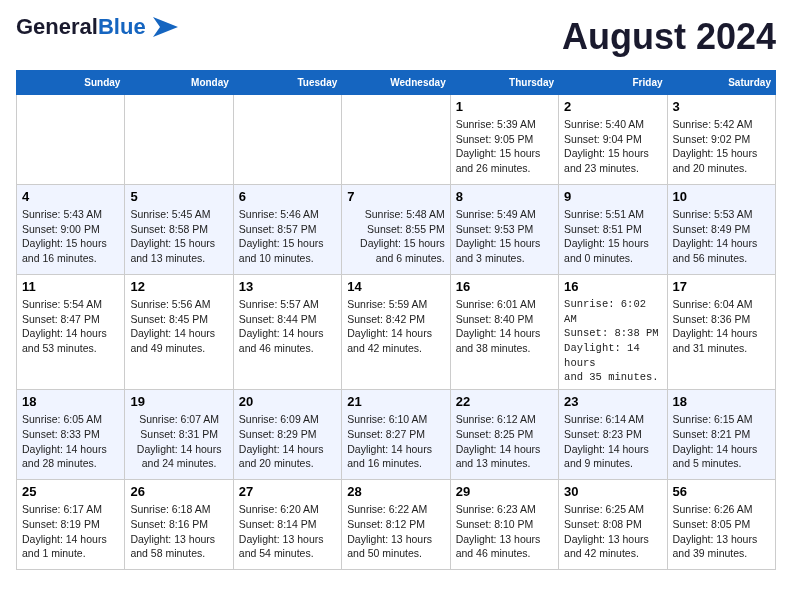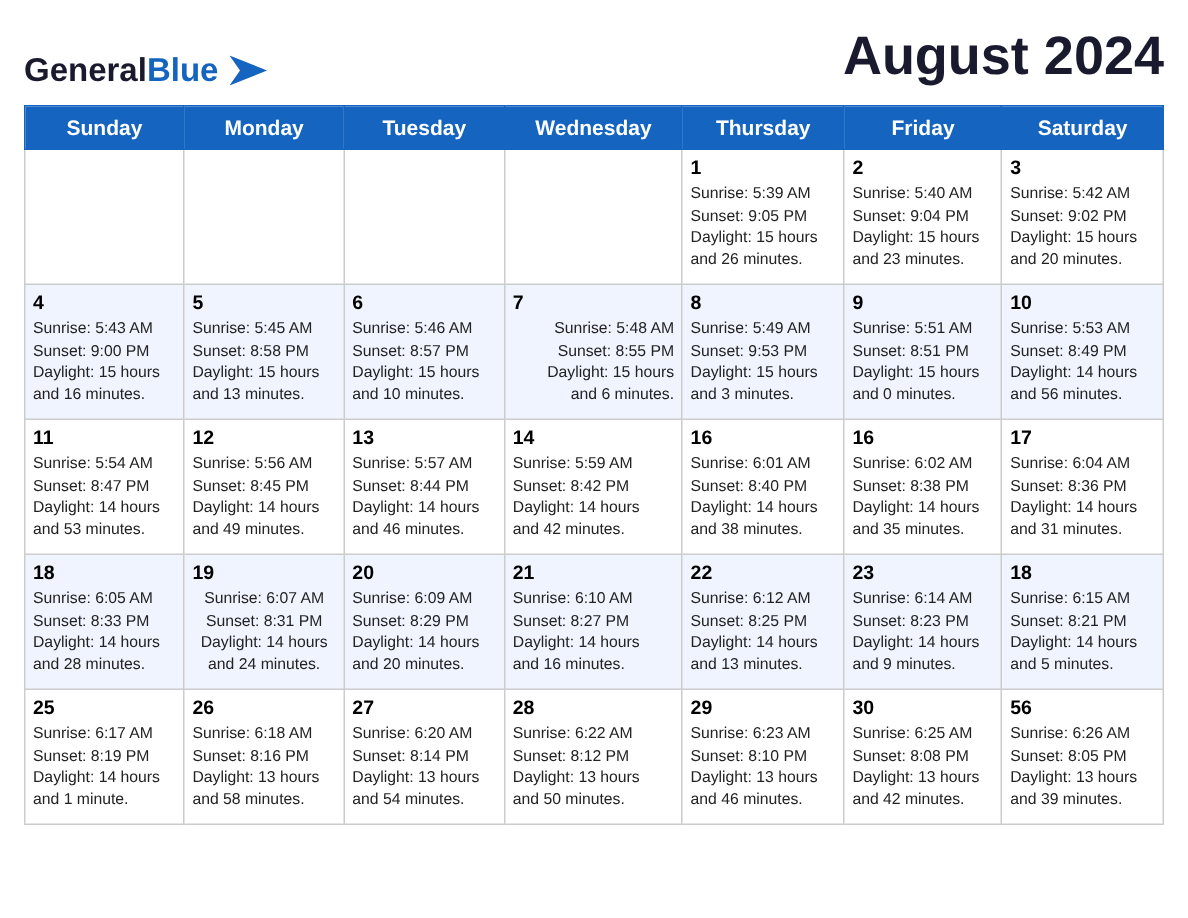--- a/index.html
+++ b/index.html
@@ -6,21 +6,21 @@
     body {
       font-family: Arial, sans-serif;
       background: #fff;
       width: 792px;
       min-height: 612px;
       padding: 16px;
     }
     .header {
       display: flex;
       justify-content: space-between;
-      align-items: flex-end;
+      align-items: flex-start;
       margin-bottom: 12px;
     }
     .logo {
       display: flex;
       flex-direction: column;
       align-items: flex-start;
     }
     .logo-text {
       font-size: 22px;
       font-weight: bold;
@@ -45,23 +45,23 @@
     table {
       width: 100%;
       border-collapse: collapse;
       font-size: 11px;
     }
     thead tr {
       background-color: #1565c0;
       color: #fff;
     }
     thead th {
-      padding: 6px 20px;
-      text-align: center;
-      font-size: 14px;
+      padding: 6px 4px;
+      text-align: right;
+      font-size: 10px;
       font-weight: bold;
       border: 1px solid #1565c0;
     }
     tbody tr {
       background: #fff;
     }
     tbody tr.alt-row {
       background: #f0f4ff;
     }
     tbody td {
@@ -228,21 +228,21 @@
         </td>
         <td>
           <span class="day-num">16</span>
           <div class="day-info" style="white-space: pre-line;">Sunrise: 6:01 AM
 Sunset: 8:40 PM
 Daylight: 14 hours
 and 38 minutes.</div>
         </td>
         <td>
           <span class="day-num">16</span>
-          <div class="day-info" style="white-space: pre-line;">Sunrise: 6:02 AM
+          <div class="day-info" style="white-space: pre-line; font-family: Liberation Mono, monospace;">Sunrise: 6:02 AM
 Sunset: 8:38 PM
 Daylight: 14 hours
 and 35 minutes.</div>
         </td>
         <td>
           <span class="day-num">17</span>
           <div class="day-info" style="white-space: pre-line;">Sunrise: 6:04 AM
 Sunset: 8:36 PM
 Daylight: 14 hours
 and 31 minutes.</div>

